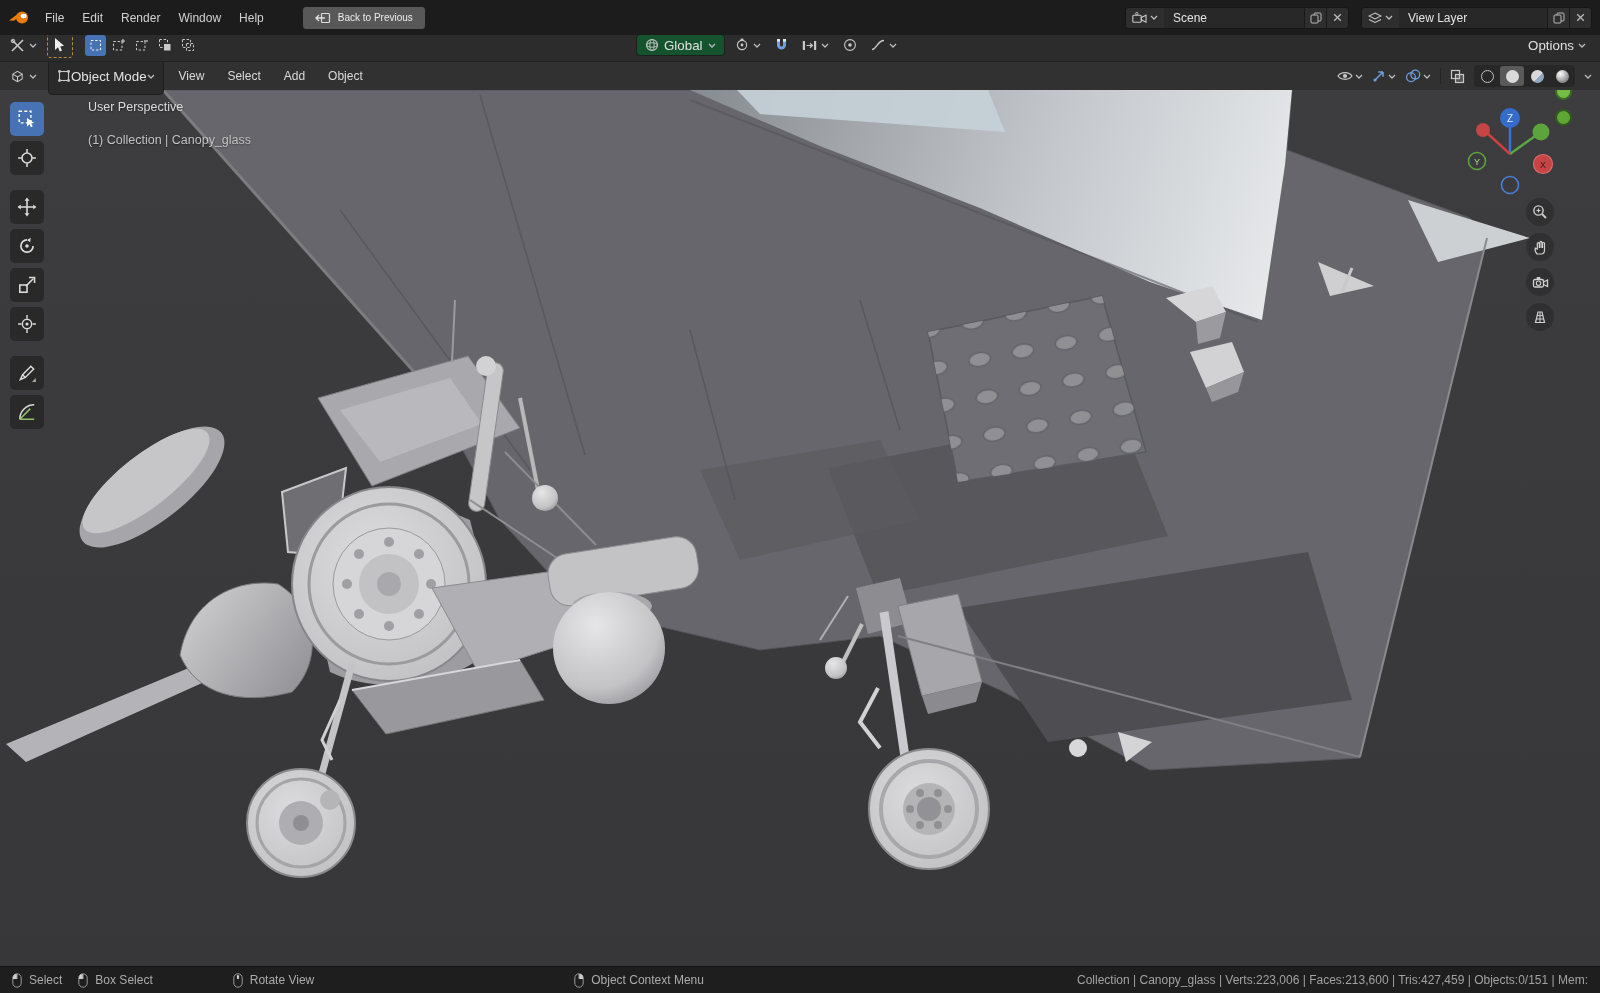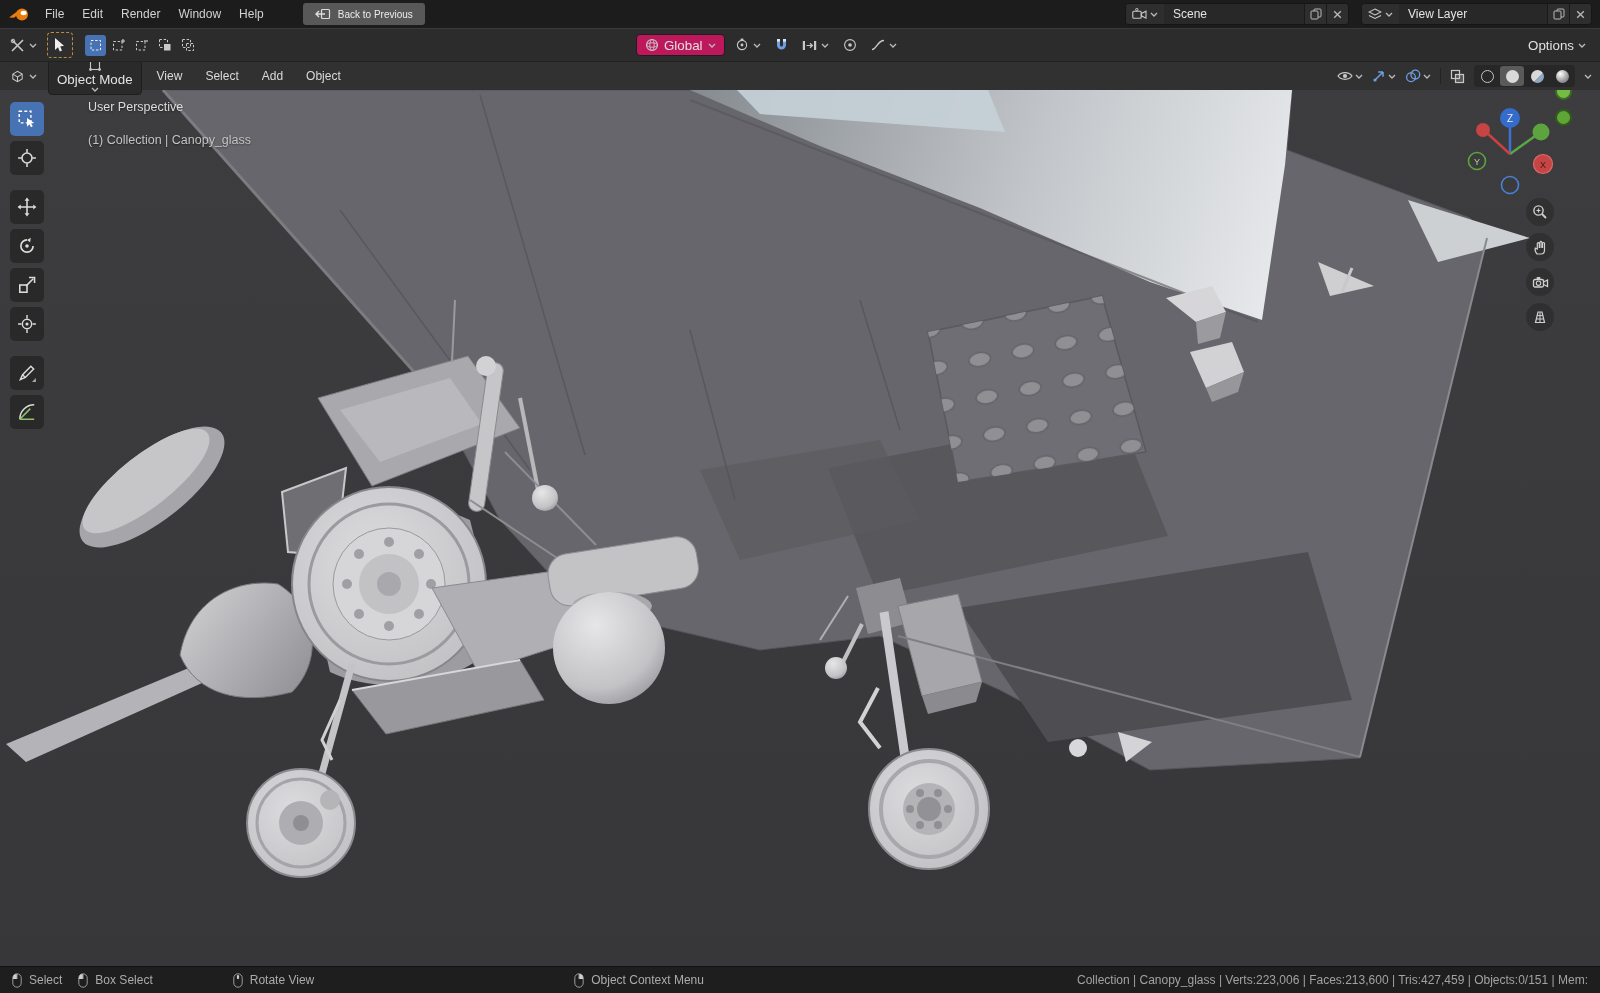--- a/index.html
+++ b/index.html
@@ -1,55 +1,55 @@
 <!DOCTYPE html>
 <html><head>
 <meta charset="utf-8">
 <style>
   * { margin:0; padding:0; box-sizing:border-box; }
   html,body { width:1600px; height:993px; overflow:hidden; background:#3a3a3d;
     font-family:"Liberation Sans", sans-serif; font-size:12px; color:#d5d5d5; }
   .bar { position:absolute; left:0; right:0; display:flex; align-items:center; }
 
   
-  #topbar { top:0; height:28px; background:#1c1c1c; padding:0 8px; z-index:30; }
+  #topbar { top:0; height:35px; background:#1c1c1c; padding:0 8px; z-index:30; }
   .menu { padding:3px 9px; color:#d2d2d2; border-radius:3px; cursor:default; }
   .logo { display:flex; align-items:center; margin-right:6px; }
   .back-btn { margin-left:30px; display:flex; align-items:center; gap:7px; height:22px;
     background:#585858; border:none; border-radius:3px; padding:0 12px; color:#ececec; font-size:10px; }
   #topbar-right { margin-left:auto; display:flex; gap:12px; align-items:center; }
   .id-widget { display:flex; align-items:stretch; height:22px; background:#282828;
     border:1px solid #161616; border-radius:4px; overflow:hidden; }
   .id-browse { display:flex; align-items:center; gap:3px; padding:0 6px; background:#2e2e2e; }
   .id-name { display:flex; align-items:center; padding:0 9px; color:#e4e4e4; }
   .id-name.scene { width:140px; } .id-name.vl { width:148px; }
   .id-btn { display:flex; align-items:center; justify-content:center; width:22px;
     background:#2e2e2e; border-left:1px solid #1a1a1a; }
 
   
   #toolsettings { top:29px; height:33px; background:#2c2c2c; border-bottom:1px solid #222; z-index:29; }
   .ts-left { position:absolute; left:6px; display:flex; align-items:center; gap:6px; }
   .ts-center { position:absolute; left:636px; display:flex; align-items:center; gap:6px; }
   .ts-right { position:absolute; right:10px; display:flex; align-items:center; }
   .widget { display:flex; align-items:center; gap:5px; height:22px; padding:0 8px;
-    background:#be185d; border:1px solid #1e1e1e; border-radius:4px; color:#e0e0e0; }
+    background:#14532d; border:1px solid #1e1e1e; border-radius:4px; color:#e0e0e0; }
   .flatbtn { display:flex; align-items:center; gap:4px; height:22px; padding:0 4px;
     background:transparent; border:none; color:#e0e0e0; }
   .atool { width:26px; height:26px; border:1px dashed #bd8e3f; border-radius:4px;
     background:#2e2e2e; display:flex; align-items:center; justify-content:center; }
   .selmode { display:flex; gap:2px; margin-left:6px; }
   .sm { width:21px; height:21px; border-radius:3px; display:flex; align-items:center; justify-content:center; }
   .sm.active { background:#4772b3; }
 
   
   #vpheader { top:62px; height:28px; background:#313131; z-index:28; }
   .vph-left { position:absolute; left:6px; display:flex; align-items:center; gap:7px; }
   .vph-right { position:absolute; right:8px; display:flex; align-items:center; gap:9px; }
   .mode-dd { display:flex; align-items:center; height:38px; padding:0 8px;
-    background:#2a2a2a; border:1px solid #1e1e1e; border-radius:4px; color:#e2e2e2;flex-direction:column; }
+    background:#2a2a2a; border:1px solid #1e1e1e; border-radius:4px; color:#e2e2e2; }
   .hmenu { padding:3px 8px; color:#dadada; }
   .hico { display:flex; align-items:center; gap:2px; }
   .vsep { width:1px; height:16px; background:#232323; }
   .shade-group { display:flex; align-items:center; background:#272727; border-radius:4px; padding:1px; gap:1px; }
   .shade { width:24px; height:20px; display:flex; align-items:center; justify-content:center;
     border:none; background:transparent; border-radius:3px; }
   .shade.active { background:#5a5a5a; }
   .sphere { width:13px; height:13px; border-radius:50%; }
   .sph-wire { border:1.5px solid #c4c4c4; }
   .sph-solid { background:#dadada; }

